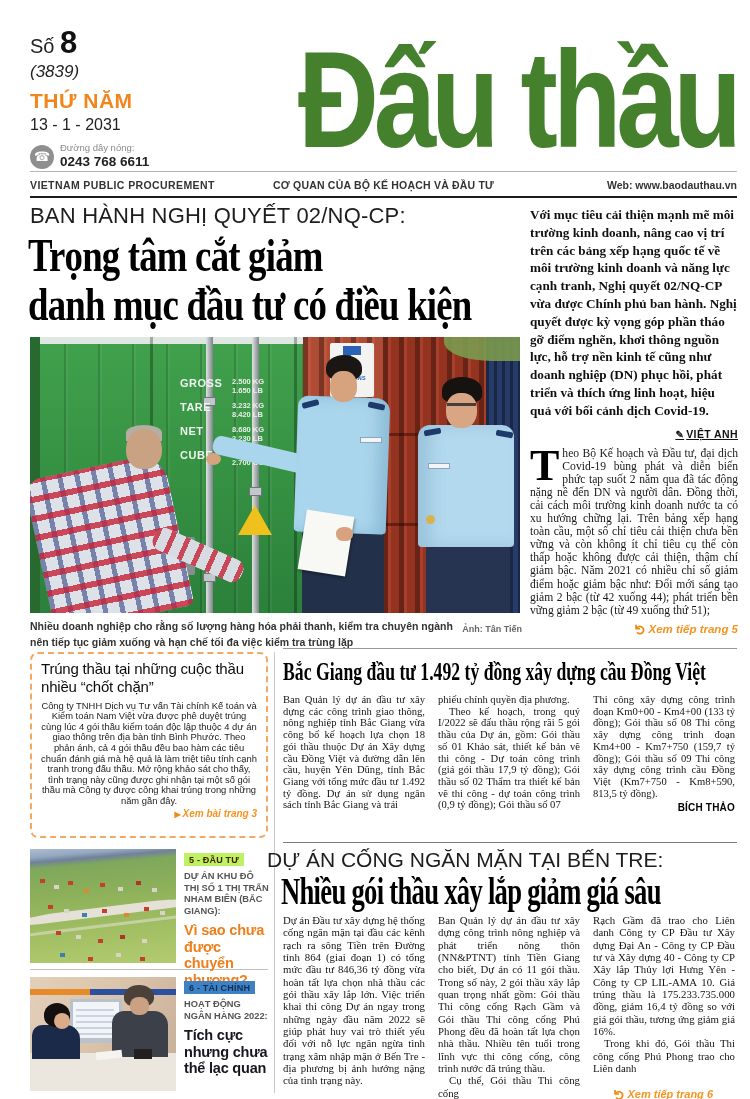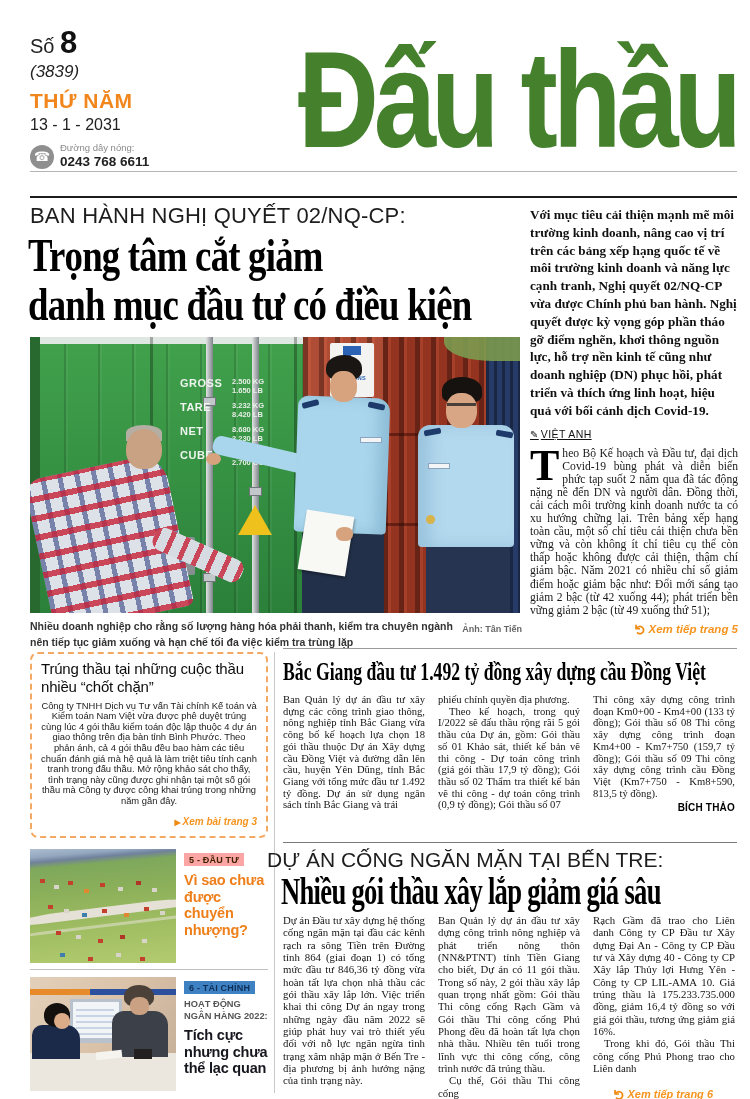--- a/index.html
+++ b/index.html
@@ -30,21 +30,21 @@
   #tagline-center { position:absolute; left:50%; top:4px; transform:translateX(-50%); letter-spacing:.2px; }
   #tagline-right { position:absolute; right:0; top:4px; }
   #rule2 { left:30px; right:13px; top:196px; height:2px; background:#1c1c1c; }
 
   
   #lead-kicker { left:30px; top:203px; font-size:22px; color:#1d1d1d; letter-spacing:.2px; }
   #lead-headline { left:28px; top:231px; width:640px; font-weight:bold; color:#000;
                    font-size:46px; line-height:1.07; transform:scaleX(.8); transform-origin:0 0; letter-spacing:-1px; }
   #lead-right { left:530px; top:206px; width:208px; }
   .lede { font-family:"Liberation Serif", serif; font-weight:bold; font-size:13.2px; line-height:17.8px; color:#101010; }
-  .byline-center { margin-top:8px; text-align:left; font-size:10.5px; font-weight:normal; color:#111;
+  .byline-center { margin-top:8px; text-align:right; font-size:10.5px; font-weight:bold; color:#111;
                    text-decoration:underline; letter-spacing:.4px; }
   .pen-icon { font-size:10px; margin-right:2px; }
   .lead-body { margin-top:7px; font-family:"Liberation Serif", serif; font-size:11.6px; line-height:13.1px;
                text-align:justify; color:#181818; }
   .dropcap { float:left; font-family:"Liberation Serif", serif; font-weight:bold; font-size:44px; line-height:34px;
              padding:2px 3px 0 0; color:#000; }
   .continue-link { margin-top:5px; text-align:right; font-size:11.5px; font-style:italic; font-weight:bold; color:#f5941f; }
   .loop-icon { display:inline-block; font-style:normal; font-weight:bold; font-size:14px; color:#ef8a12;
                transform:rotate(-90deg); margin-right:3px; vertical-align:-2px; }
 
@@ -129,21 +129,21 @@
   #divider-mid { left:283px; top:648px; width:454px; height:1px; background:#999; }
   #v-rule { left:274px; top:652px; width:1px; height:441px; background:#c9c9c9; }
   #divider-bt { left:283px; top:842px; width:454px; height:1px; background:#7a7a7a; }
   #teaser-divider { left:30px; top:969px; width:238px; height:1px; background:#c0c0c0; }
 
   
   #box-article { left:30px; top:652px; width:238px; height:186px; border:2px dashed #f3a963; border-radius:8px;
     padding:6px 9px 4px 9px; }
   #box-headline { font-size:15px; font-weight:normal; line-height:1.22; color:#0d0d0d; letter-spacing:-.2px; }
   #box-body { margin-top:4px; font-size:9.4px; line-height:10.6px; color:#222;text-align:center; }
-  #box-link { text-align:right; font-size:10px; font-style:italic; font-weight:bold; color:#f5941f; margin-top:9px; }
+  #box-link { text-align:right; font-size:10px; font-style:italic; font-weight:bold; color:#f5941f; margin-top:1px; }
   .tri-icon { font-style:normal; font-size:8px; color:#ef8a12; margin-right:2px; }
 
   
   #bg-headline { left:283px; top:657px; width:680px; font-weight:bold; font-size:26px; color:#000;
     transform:scaleX(.68); transform-origin:0 0; letter-spacing:0; white-space:nowrap; }
   #bg-cols { left:283px; top:694px; width:454px; display:flex; gap:13px; }
   .news-col { width:142px; font-family:"Liberation Serif", serif; font-size:10.6px; line-height:11.7px;
     text-align:justify; color:#141414; }
   .news-col p { margin:0; }
   .p-ind { text-indent:11px; }
@@ -151,21 +151,21 @@
     color:#000; margin-top:3px; letter-spacing:.2px; }
 
   
   .teaser-photo { left:30px; width:146px; height:114px; overflow:hidden; }
   #teaser1-photo { top:849px; }
   #teaser2-photo { top:977px; }
   .teaser-text { left:184px; width:85px; }
   #teaser1-text { top:849px; }
   #teaser2-text { top:977px; }
   .teaser-tag { display:inline-block; font-size:9px; font-weight:bold; padding:2px 5px 1px 5px; letter-spacing:.2px; }
-  .tag-orange { background:#fca5a5; color:#402100; }
+  .tag-orange { background:#bef264; color:#402100; }
   .tag-blue { background:#3f82c4; color:#0e2f58; }
   .teaser-kicker { margin-top:4px; font-size:9.3px; line-height:11.5px; color:#555; font-weight:bold; }
   .teaser-headline { margin-top:5px; font-size:14.5px; line-height:16.5px; font-weight:bold; letter-spacing:-.2px; }
   .hl-orange { color:#ef7f1a; }
   .hl-dark { color:#16161e; }
   
   #aerial-base { left:0; top:0; width:146px; height:114px;
     background:linear-gradient(175deg,#aebdd0 0%,#93a7bf 7%,#70819b 11%,#7fa85c 16%,#8cb05a 38%,#9fbd62 66%,#b3cb70 100%); }
   #aerial-road { left:-20px; top:58px; width:190px; height:9px; background:#e6e1d6; border-radius:50% 50% 40% 40%/160% 160% 30% 30%;
     transform:rotate(-7deg); box-shadow:0 14px 0 -3px rgba(230,225,214,.55); }
@@ -219,20 +219,25 @@
     <div class="hotline">
       <span class="phone-circle">☎</span>
       <span class="hotline-label">
         <span>Đường dây nóng:</span><br>
         <span class="hotline-number">0243 768 6611</span>
       </span>
     </div>
   </div>
   <div class="abs" id="masthead">Đấu thầu</div>
   <div class="abs" id="rule1"></div>
+  <div class="abs" id="tagline-row">
+    <span id="tagline-left">VIETNAM PUBLIC PROCUREMENT</span>
+    <span id="tagline-center">CƠ QUAN CỦA BỘ KẾ HOẠCH VÀ ĐẦU TƯ</span>
+    <span id="tagline-right">Web: www.baodauthau.vn</span>
+  </div>
   <div class="abs" id="rule2"></div>
 
   <div class="abs" id="lead-kicker">BAN HÀNH NGHỊ QUYẾT 02/NQ-CP:</div>
   <div class="abs serif" id="lead-headline">
     <div>Trọng tâm cắt giảm</div>
     <div>danh mục đầu tư có điều kiện</div>
   </div>
 
   <div class="abs" id="lead-right">
     <div class="lede">Với mục tiêu cải thiện mạnh mẽ môi trường kinh doanh, nâng cao vị trí trên các bảng xếp hạng quốc tế về môi trường kinh doanh và năng lực cạnh tranh, Nghị quyết 02/NQ-CP vừa được Chính phủ ban hành. Nghị quyết được kỳ vọng góp phần tháo gỡ điểm nghẽn, khơi thông nguồn lực, hỗ trợ nền kinh tế cũng như doanh nghiệp (DN) phục hồi, phát triển và thích ứng linh hoạt, hiệu quả với bối cảnh dịch Covid-19.</div>
@@ -362,20 +367,21 @@
     </div>
   </div>
 
   <div class="abs teaser-photo" id="teaser1-photo">
     <div class="ph" id="aerial-base"></div>
     <div class="ph" id="aerial-road"></div>
     <div class="ph" id="aerial-roofs"></div>
   </div>
   <div class="abs teaser-text" id="teaser1-text">
     <span class="teaser-tag tag-orange">5 - ĐẦU TƯ</span>
+    <div class="teaser-kicker">DỰ ÁN KHU ĐÔ THỊ SỐ 1 THỊ TRẤN NHAM BIÊN (BẮC GIANG):</div>
     <div class="teaser-headline hl-orange">Vì sao chưa được chuyển nhượng?</div>
   </div>
 
   <div class="abs teaser-photo" id="teaser2-photo">
     <div class="ph" id="bank-base"></div>
     <div class="ph" id="bank-stripe-orange"></div>
     <div class="ph" id="bank-stripe-blue"></div>
     <div class="ph" id="bank-monitor"></div>
     <div class="ph" id="bank-monitor-lines"></div>
     <div class="ph" id="bank-desk"></div>

